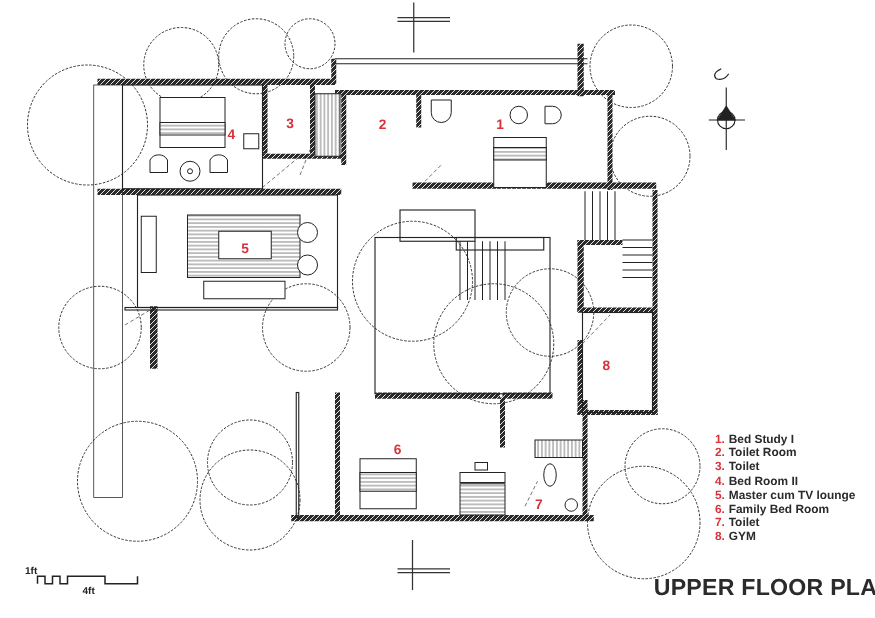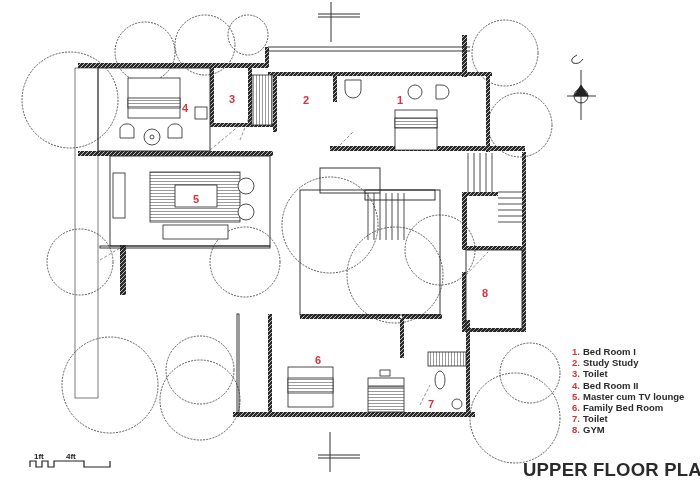--- a/index.html
+++ b/index.html
@@ -189,26 +189,26 @@
 
 <div class="roomnum" style="left:397px;top:94px;">1</div>
 <div class="roomnum" style="left:303px;top:94px;">2</div>
 <div class="roomnum" style="left:229px;top:93px;">3</div>
 <div class="roomnum" style="left:182px;top:102px;">4</div>
 <div class="roomnum" style="left:193px;top:193px;">5</div>
 <div class="roomnum" style="left:315px;top:354px;">6</div>
 <div class="roomnum" style="left:428px;top:398px;">7</div>
 <div class="roomnum" style="left:482px;top:287px;">8</div>
 
-<div class="scale-lbl" style="left:34px;top:452px;">1ft</div>
-<div class="scale-lbl" style="left:66px;top:452px;">4ft</div>
+<div class="scale-lbl" style="left:20px;top:452px;">1ft</div>
+<div class="scale-lbl" style="left:66px;top:468px;">4ft</div>
 
 <div class="legend">
-  <div class="row"><span class="num">1.</span><span>Bed Room I</span></div>
-  <div class="row"><span class="num">2.</span><span>Study Study</span></div>
+  <div class="row"><span class="num">1.</span><span>Bed Study I</span></div>
+  <div class="row"><span class="num">2.</span><span>Toilet Room</span></div>
   <div class="row"><span class="num">3.</span><span>Toilet</span></div>
   <div class="row"><span class="num">4.</span><span>Bed Room II</span></div>
   <div class="row"><span class="num">5.</span><span>Master cum TV lounge</span></div>
   <div class="row"><span class="num">6.</span><span>Family Bed Room</span></div>
   <div class="row"><span class="num">7.</span><span>Toilet</span></div>
   <div class="row"><span class="num">8.</span><span>GYM</span></div>
 </div>
 
 <div class="title">UPPER FLOOR PLAN</div>
 

